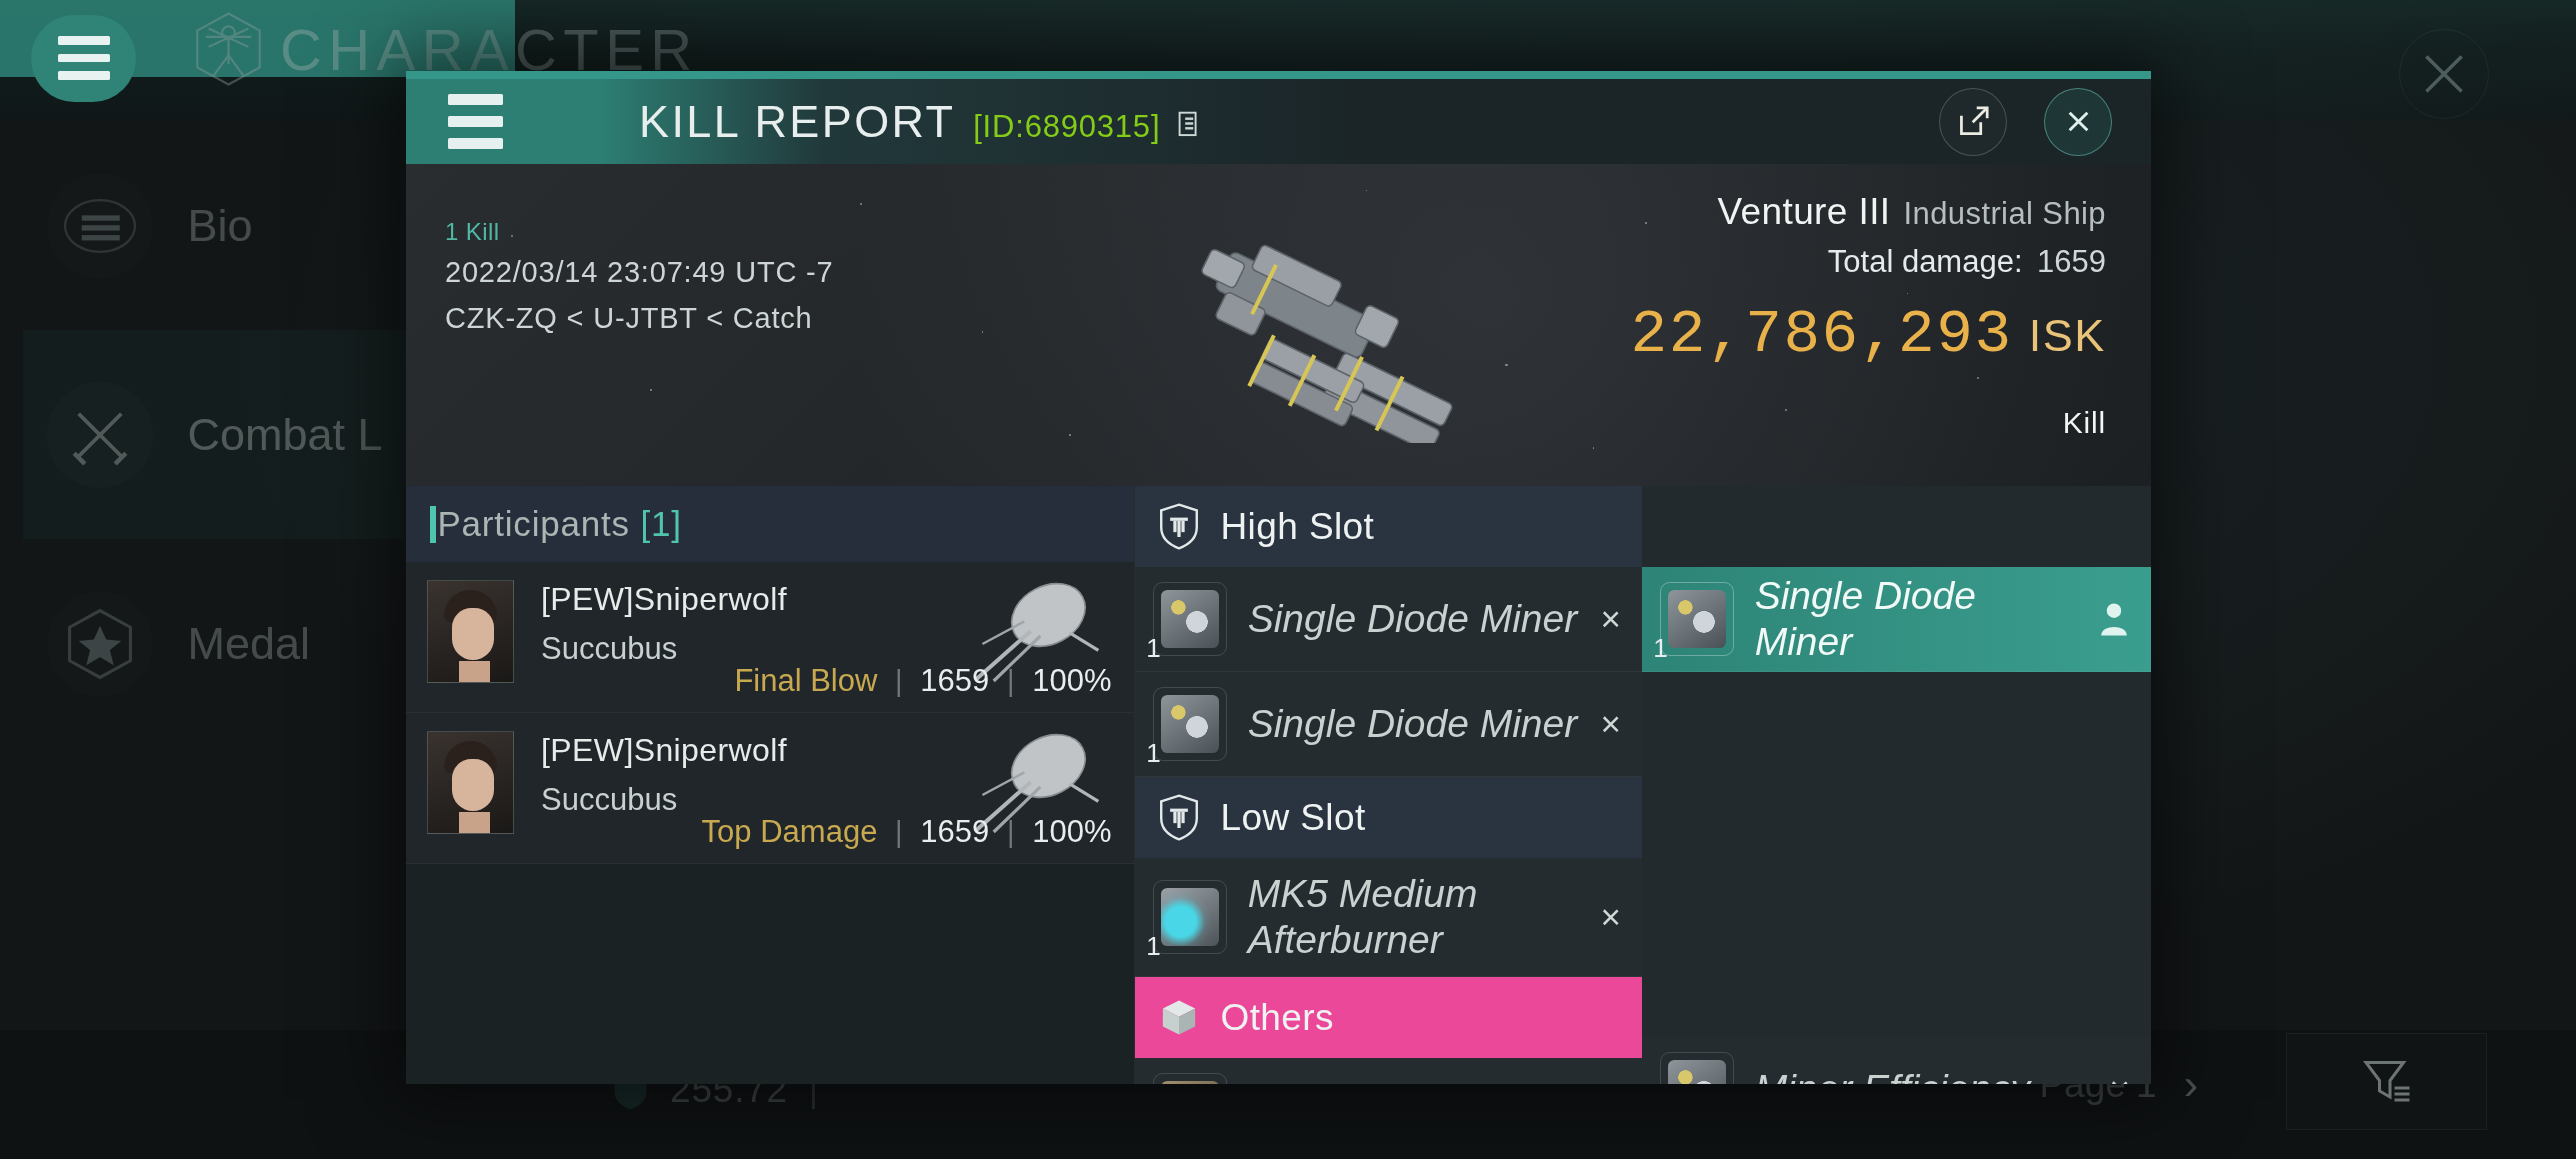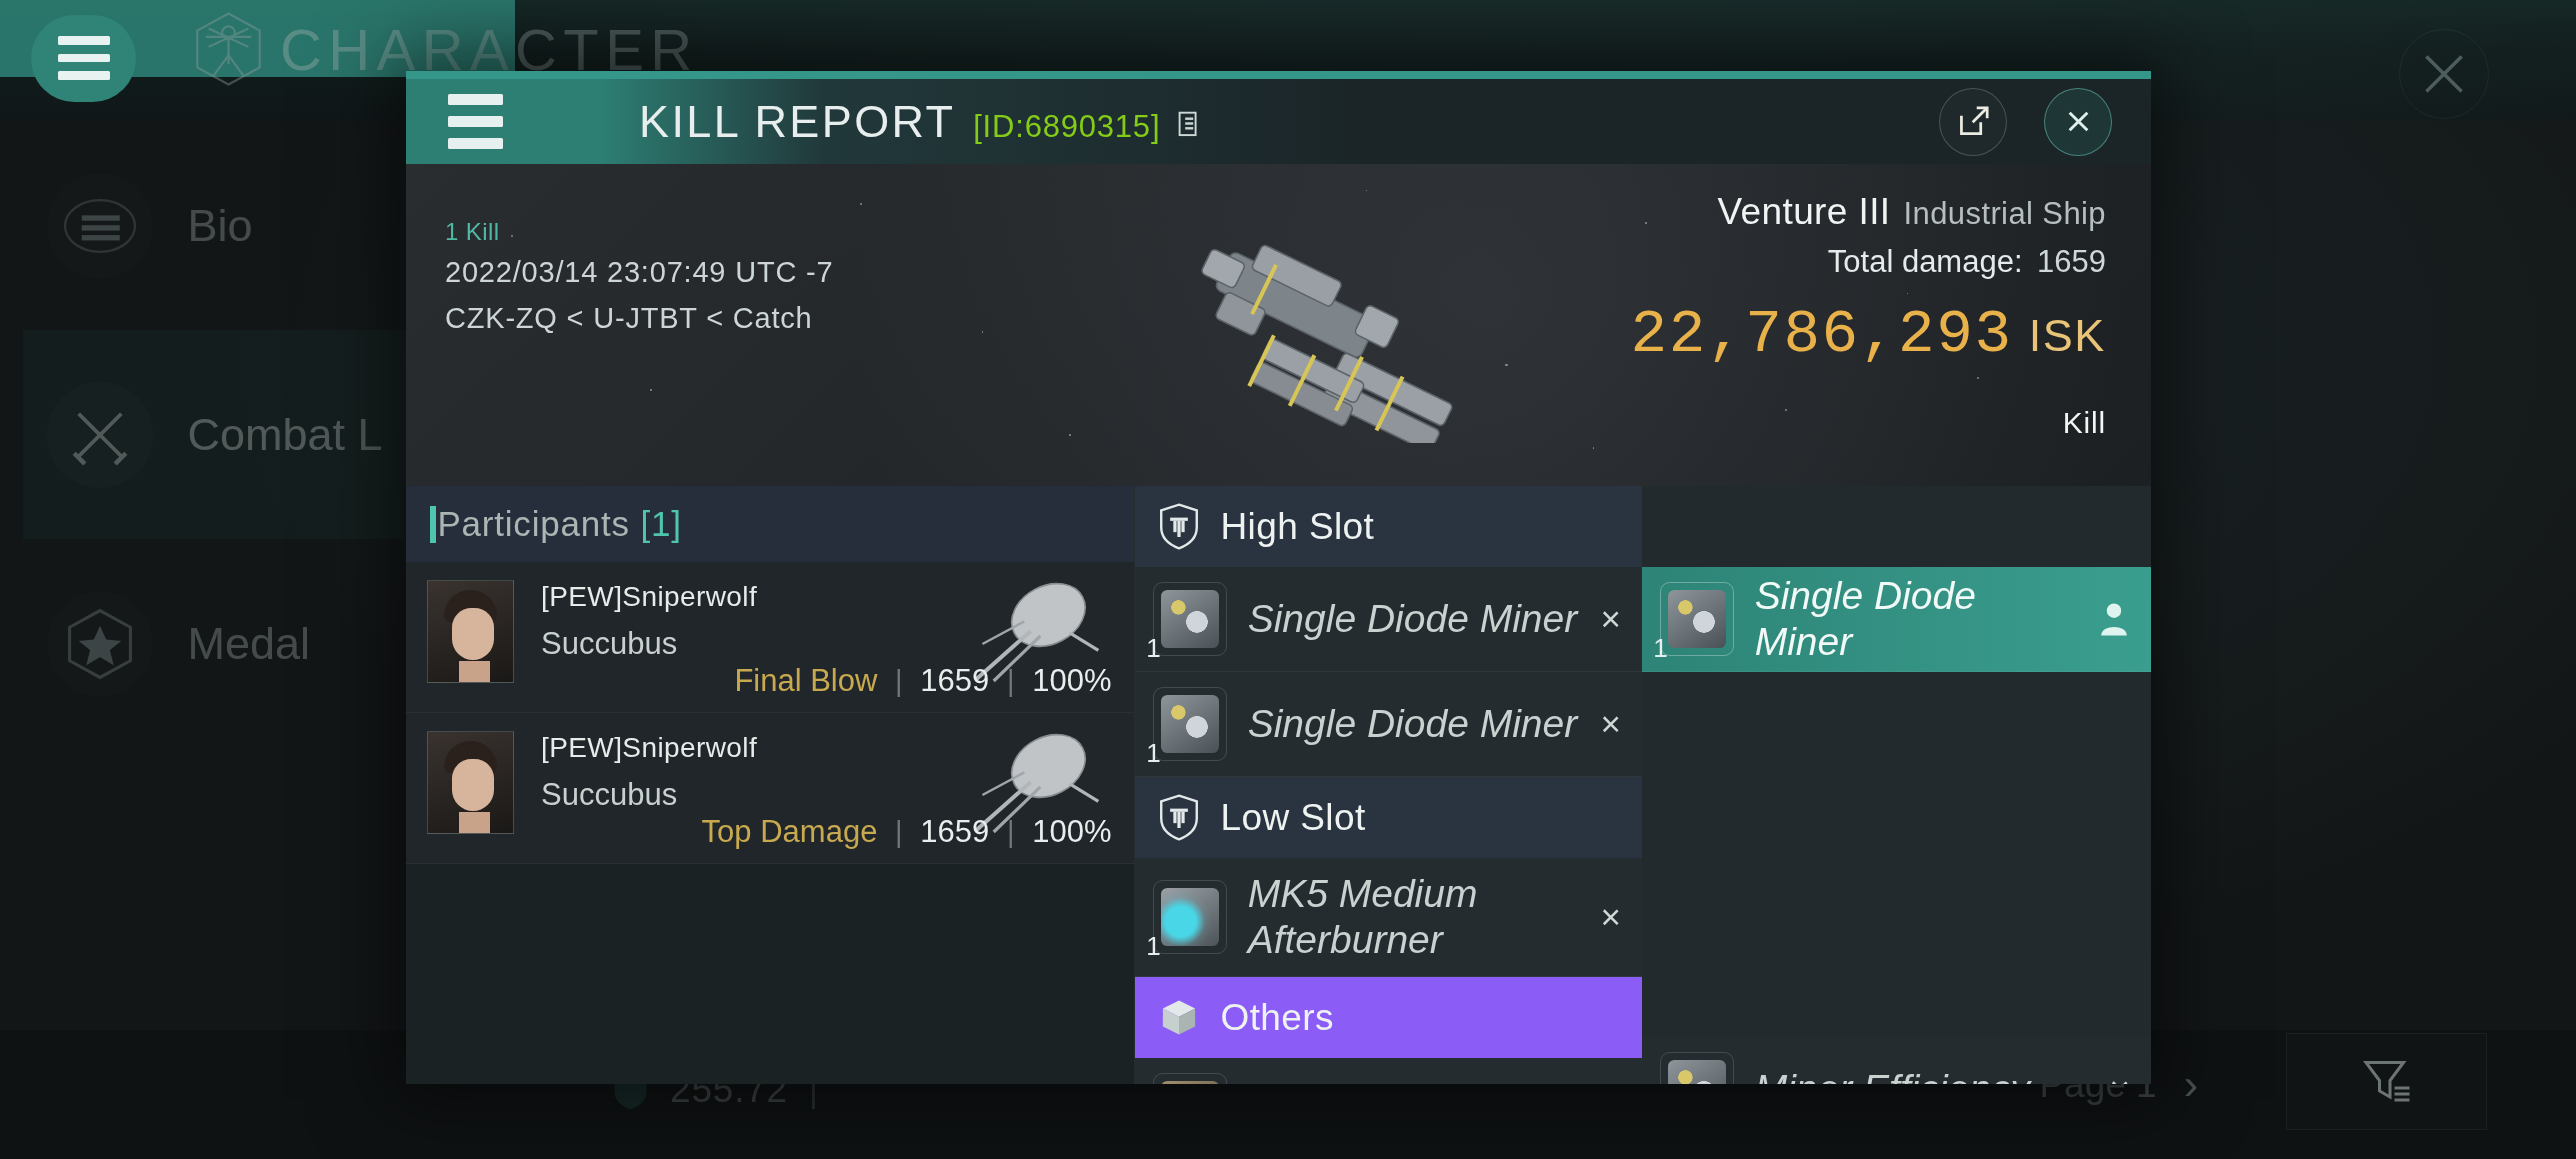--- a/index.html
+++ b/index.html
@@ -232,40 +232,40 @@
     border-radius:27px 27px 6.4px 6.4px; background:#2b211c;
   }
   .part-portrait .fc{
     position:absolute; left:24px; top:27px; width:42px; height:52px;
     border-radius:19.3px 19.3px 21px 21px; background:#d7b49c;
   }
   .part-portrait .neck{
     position:absolute; left:31px; bottom:0; width:31px; height:21px; background:#c8a389;
   }
   .part-names { padding-top:1.6px; }
-  .part-name { font-size:28px; color:#e6ecea; letter-spacing:0.4px; }
+  .part-name { font-size:32px; color:#e6ecea; letter-spacing:0.4px; }
   .part-ship { font-size:31px; color:#c8d1cf; margin-top:13px; }
   .part-stats {
     position:absolute; right:22.5px; bottom:13px;
     display:flex; align-items:center; gap:17.7px; font-size:0;
   }
   .stat-tag  { font-size:31px; color:#c8a94f; }
   .stat-pipe { font-size:29px; color:#6d7877; }
   .stat-num  { font-size:31px; color:#e8eeed; }
   .part-shipimg { position:absolute; right:26px; top:11.3px; width:161px; height:121px; opacity:.95;}
 
   .col-slots { flex:1; display:flex; }
   .slots-left { width:507px; }
   .slots-right { flex:1; background:#222a2d; }
 
   .slot-head {
     height:81px; background:#2a3340;
     display:flex; align-items:center; gap:21px; padding-left:22.5px;
   }
-  .slot-head.others { background:#8b5cf6; }
+  .slot-head.others { background:#ec4899; }
   .slot-head svg { width:42px; height:47px; flex:none; }
   .slot-head-text { font-size:37px; color:#eef3f2; letter-spacing:0.4px; }
 
   .slot-row {
     position:relative; height:105px; background:#252c30;
     border-bottom:0.8px solid rgba(255,255,255,.05);
     display:flex; align-items:center; gap:21px; padding:0 21px 0 17.7px;
   }
   .slot-row.tall { height:119px; }
   .slot-icon-wrap { position:relative; width:74px; height:74px; flex:none; }

